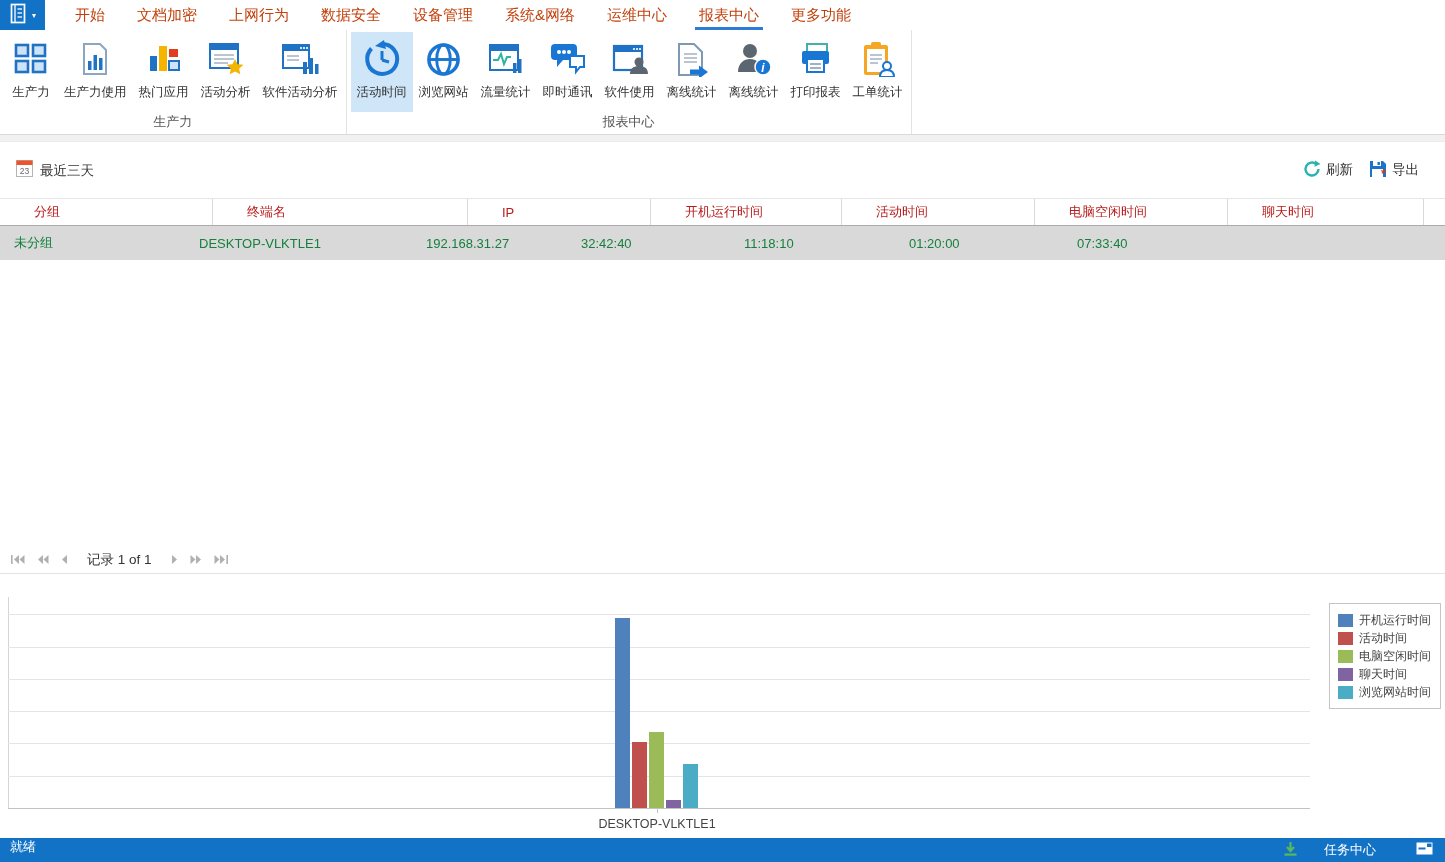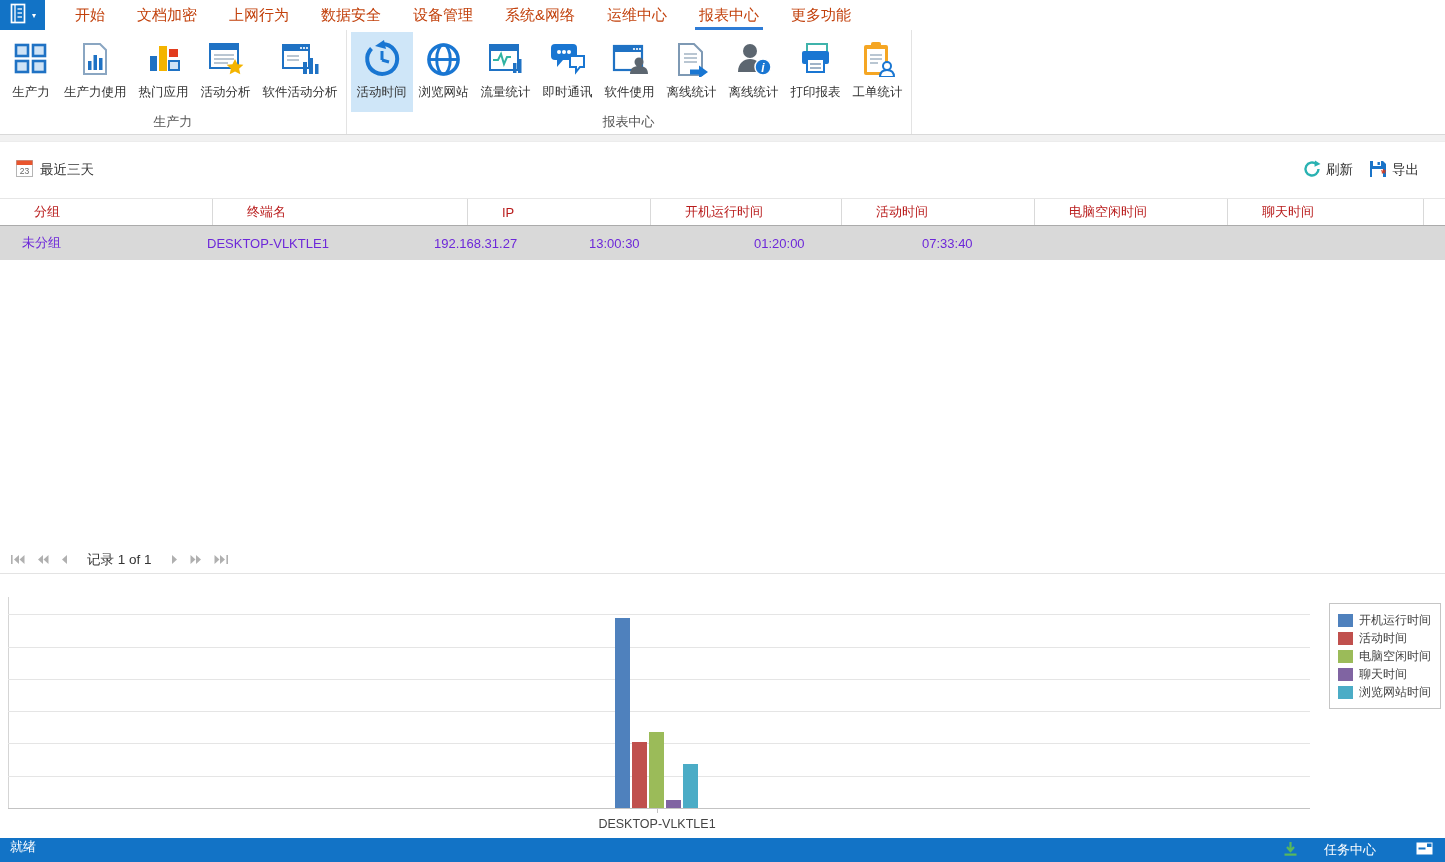--- a/index.html
+++ b/index.html
@@ -19,29 +19,29 @@
   .ribbon { height:105px; border-bottom:1px solid #d9d9d9; display:flex; background:#fff; }
   .rgroup { position:relative; display:flex; align-items:flex-start; padding:2px 2px 18px 4px; border-right:1px solid #e3e3e3; }
   .rgroup-label { position:absolute; bottom:3px; left:0; right:0; text-align:center; font-size:13px; color:#555; }
   .ritem { display:flex; flex-direction:column; align-items:center; padding:6px 6px 0; min-width:54px; height:80px; cursor:pointer; }
   .ritem.selected { background:#cfe6f8; }
   .ricon { height:42px; display:flex; align-items:center; justify-content:center; }
   .rlabel { font-size:12.5px; color:#333; margin-top:4px; white-space:nowrap; }
   .strip { height:7px; background:#f1f1f1; border-bottom:1px solid #ececec; }
   
   .filterbar { height:56px; display:flex; align-items:center; justify-content:space-between; padding:0 26px 0 16px; }
-  .datefilter { display:flex; align-items:center; gap:7px; font-size:13.5px; color:#333; cursor:pointer; }
+  .datefilter { display:flex; align-items:flex-end; gap:7px; font-size:13.5px; color:#333; cursor:pointer; }
   .actions { display:flex; gap:16px; }
   .actionbtn { display:flex; align-items:center; gap:5px; font-size:13.5px; color:#333; cursor:pointer; }
   
   .gridheader { display:flex; height:28px; border-top:1px solid #e6e6e6; border-bottom:1px solid #ababab; background:#fff; }
   .hcell { border-right:1px solid #d9d9d9; font-size:13px; color:#b91c1c; display:flex; align-items:center; padding-left:6px; flex:none;margin-left:28px; }
   .hcell.filler { flex:1; border-right:none; }
   .gridrow { display:flex; height:34px; background:#d9d9d9; cursor:pointer; }
-  .rcell { font-size:13px; color:#6d28d9; display:flex; align-items:center; padding-left:22px; flex:none; }
+  .rcell { font-size:13px; color:#15803d; display:flex; align-items:center; padding-left:14px; flex:none; }
   
   .pager { position:absolute; top:546px; left:0; width:1445px; height:28px; border-bottom:1px solid #e3e3e3;
            display:flex; align-items:center; padding-left:6px; gap:2px; background:#fff; }
   .pbtn { display:flex; align-items:center; padding:0 5px; cursor:pointer; height:100%; }
   .ptext { font-size:13.5px; color:#333; margin:0 12px; white-space:nowrap; }
   
   .chart { position:absolute; top:574px; left:0; width:1445px; height:264px; background:#fff; }
   .gridline { position:absolute; left:8px; width:1302px; height:1px; background:#e5e5e5; z-index:0; }
   .axis-base { position:absolute; left:8px; width:1302px; top:234px; height:1px; background:#c3c3c3; z-index:1; }
   .axis-v { position:absolute; left:8px; top:23px; width:1px; height:211px; background:#d5d5d5; }
@@ -319,21 +319,22 @@
   <div class="hcell" style="width:165px">活动时间</div>
   <div class="hcell" style="width:165px">电脑空闲时间</div>
   <div class="hcell" style="width:168px">聊天时间</div>
   <div class="hcell" style="width:192px">浏览网站时间</div>
   <div class="hcell filler"></div>
 </div>
 <div class="gridrow">
   <div class="rcell" style="width:185px">未分组</div>
   <div class="rcell" style="width:227px">DESKTOP-VLKTLE1</div>
   <div class="rcell" style="width:155px">192.168.31.27</div>
-  <div class="rcell" style="width:165px">13:00:30</div>
+  <div class="rcell" style="width:163px">32:42:40</div>
+  <div class="rcell" style="width:165px">11:18:10</div>
   <div class="rcell" style="width:168px">01:20:00</div>
   <div class="rcell" style="width:192px">07:33:40</div>
 </div>
 
 <div class="pager">
   <span class="pbtn">
       <svg width="14" height="9" viewBox="0 0 14 9">
         <rect x="0" y="0" width="1.6" height="9" fill="#b0b0b0"></rect>
         <polygon points="8,0 3,4.5 8,9" fill="#b0b0b0"></polygon>
         <polygon points="13.5,0 8.5,4.5 13.5,9" fill="#b0b0b0"></polygon>

